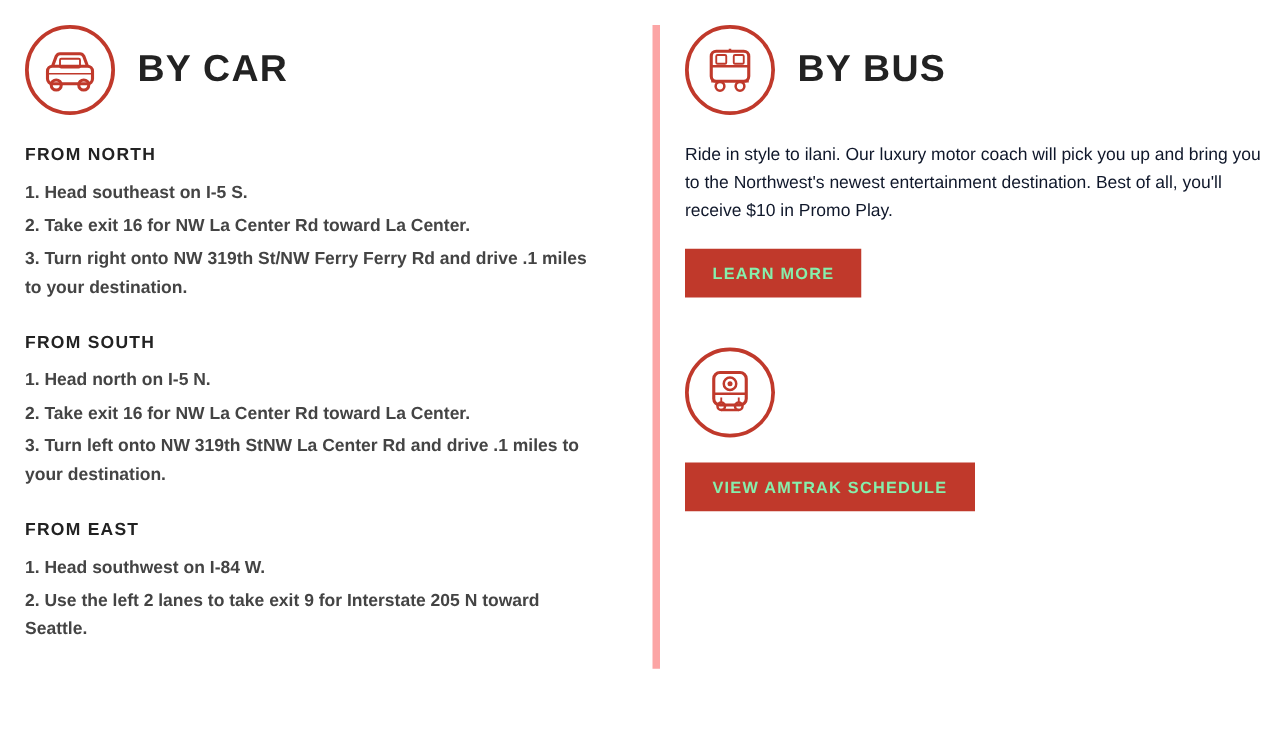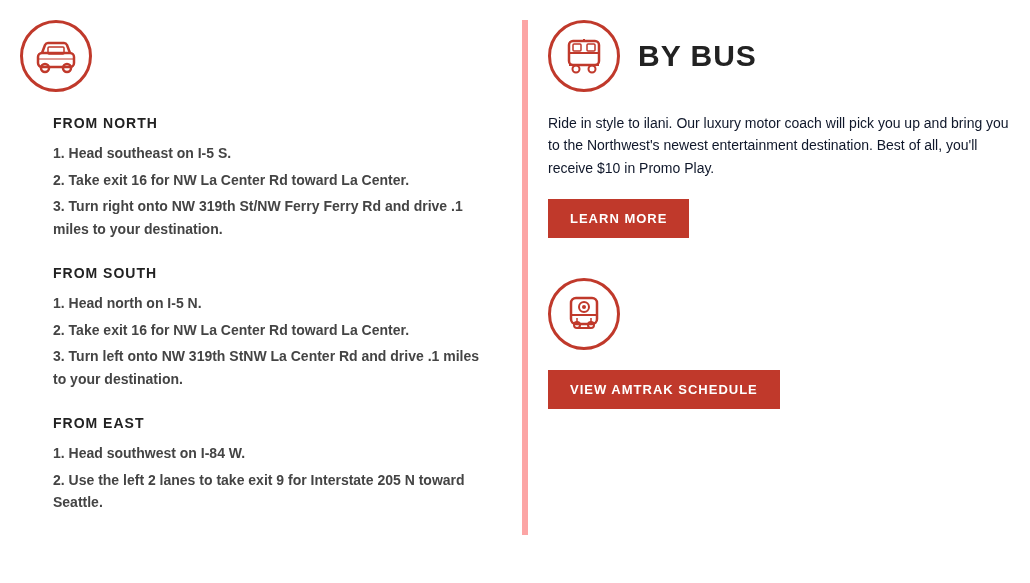--- a/index.html
+++ b/index.html
@@ -43,21 +43,20 @@
     }
     .section-title {
       font-size: 30px;
       font-weight: 900;
       color: #222;
       letter-spacing: 1px;
       text-transform: uppercase;
     }
     .direction-section {
       margin-bottom: 22px;
-      margin-left: 33px;
     }
     .direction-heading {
       font-size: 14px;
       font-weight: 900;
       color: #222;
       letter-spacing: 1px;
       text-transform: uppercase;
       margin-bottom: 8px;
     }
     .direction-list {
@@ -73,21 +72,21 @@
     }
     .right-description {
       color: #0f172a;
       font-size: 14px;
       margin-bottom: 20px;
       margin-top: 8px;
     }
     .btn-red {
       display: inline-block;
       background-color: #c0392b;
-      color: #ffffff;
+      color: #86efac;
       font-size: 13px;
       font-weight: 700;
       letter-spacing: 1px;
       text-transform: uppercase;
       padding: 12px 22px;
       border: none;
       cursor: pointer;
       margin-bottom: 30px;
     }
     .right-section {
@@ -113,20 +112,21 @@
 
         <svg width="44" height="38" viewBox="0 0 44 38" fill="none" xmlns="http://www.w3.org/2000/svg">
           <path d="M8 16 L11 8 Q12 6 14 6 L30 6 Q32 6 33 8 L36 16" stroke="#c0392b" stroke-width="2.5" fill="none"></path>
           <rect x="4" y="16" width="36" height="14" rx="4" fill="none" stroke="#c0392b" stroke-width="2.5"></rect>
           <circle cx="11" cy="31" r="4" fill="none" stroke="#c0392b" stroke-width="2.5"></circle>
           <circle cx="33" cy="31" r="4" fill="none" stroke="#c0392b" stroke-width="2.5"></circle>
           <rect x="14" y="10" width="16" height="7" rx="1" fill="none" stroke="#c0392b" stroke-width="1.5"></rect>
           <line x1="4" y1="22" x2="40" y2="22" stroke="#c0392b" stroke-width="1.2"></line>
         </svg>
       </div>
+      <span class="section-title">BY CAR</span>
     </div>
 
     <div class="direction-section">
       <div class="direction-heading">FROM NORTH</div>
       <ol class="direction-list">
         <li>1. <span>Head southeast on I-5 S.</span></li>
         <li>2. <span>Take exit 16 for NW La Center Rd toward La Center.</span></li>
         <li>3. <span>Turn right onto NW 319th St/NW Ferry Ferry Rd and drive .1 miles to your destination.</span></li>
       </ol>
     </div>

